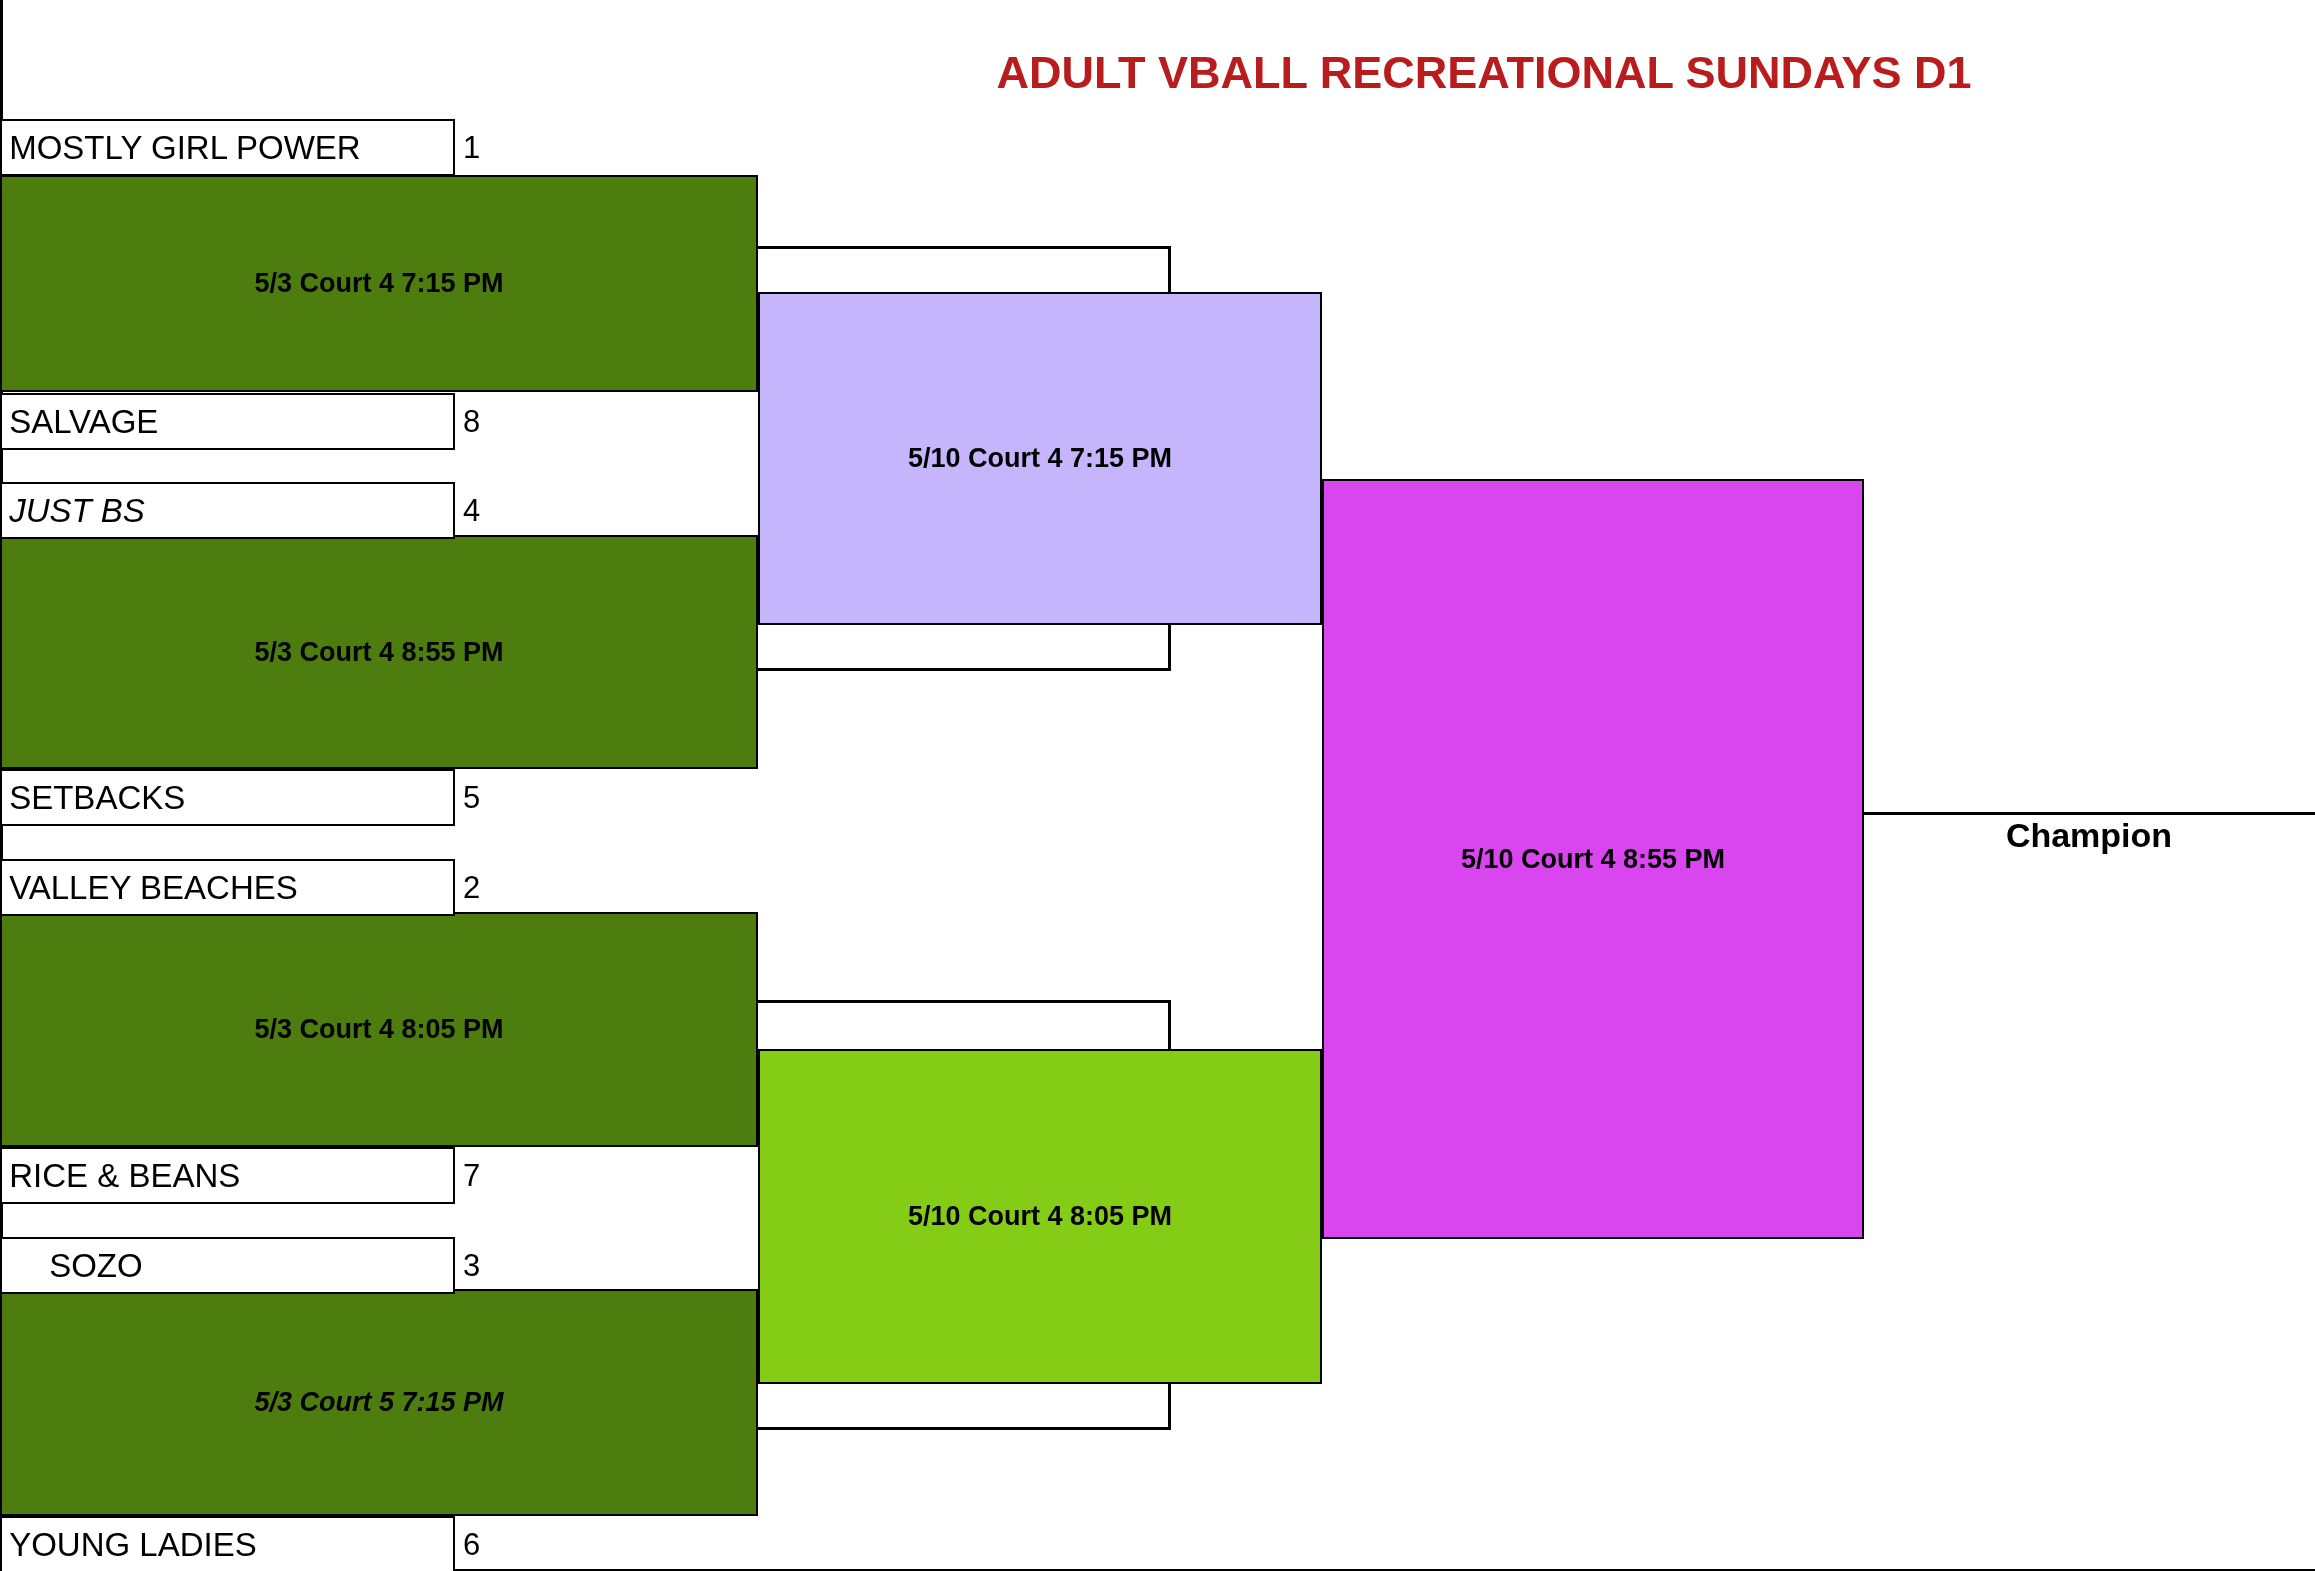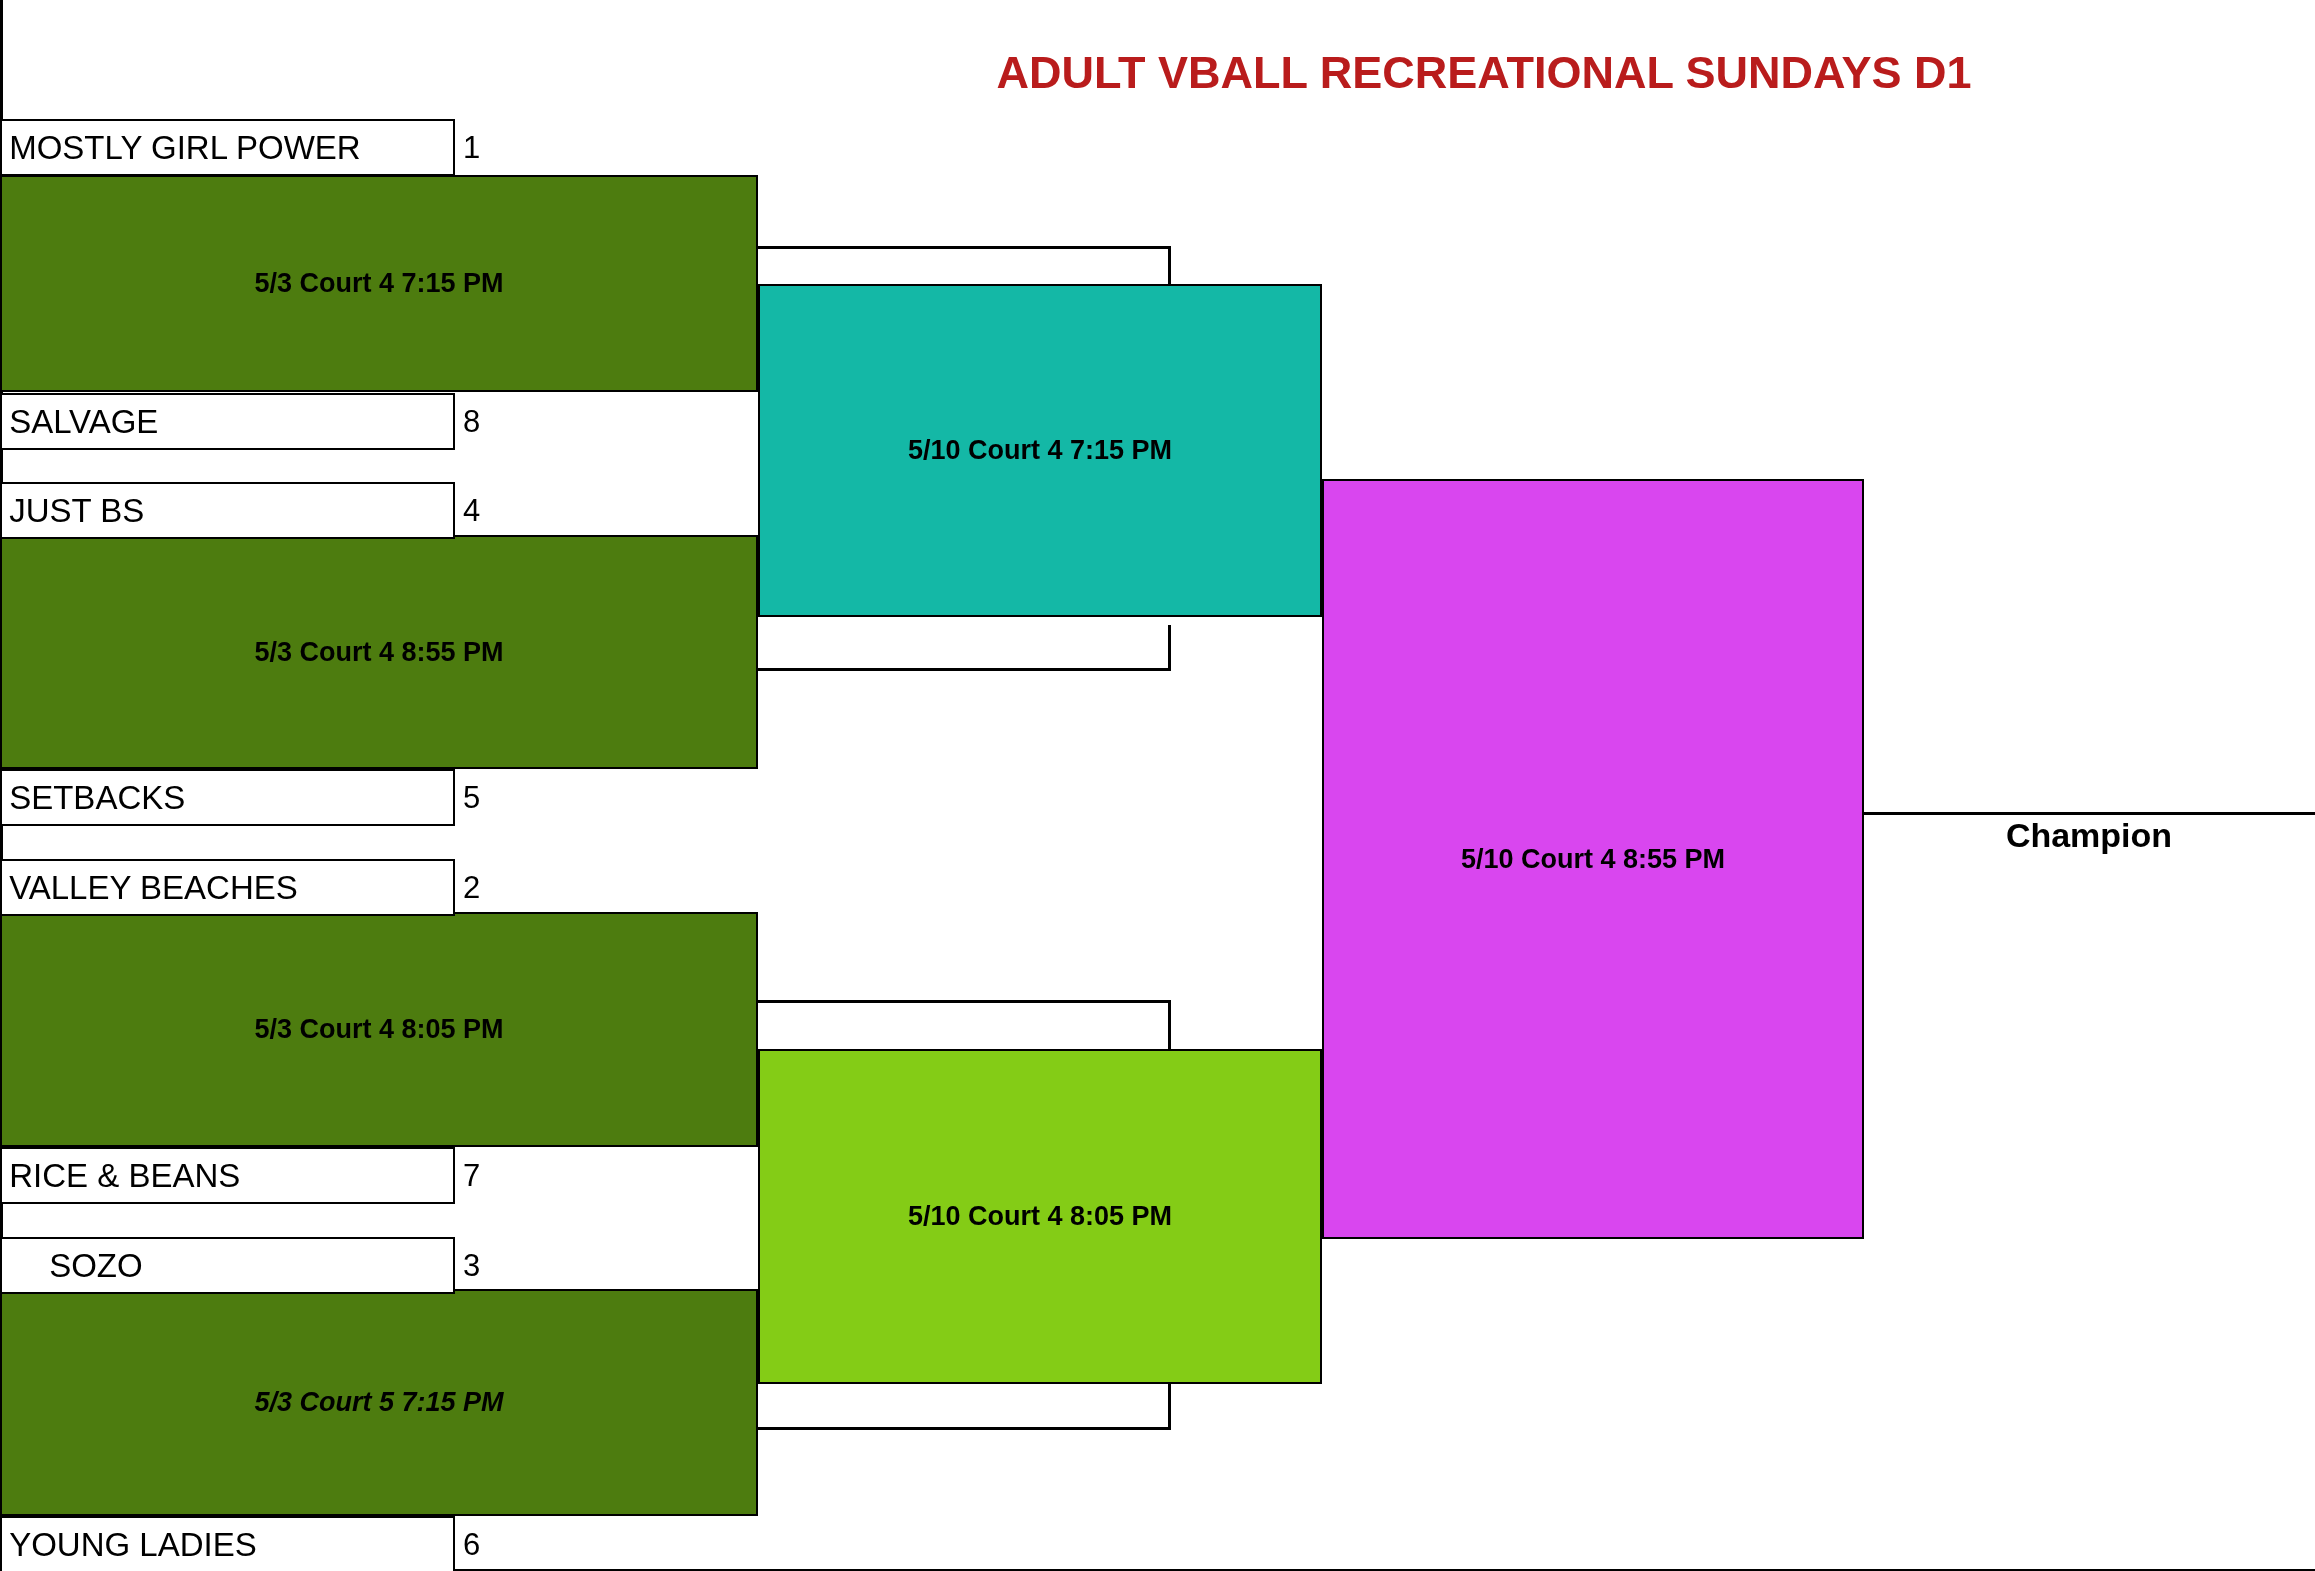--- a/index.html
+++ b/index.html
@@ -107,21 +107,21 @@
 
   <div class="abs conn" style="left:758px; top:246px; width:413px; height:2.7px;"></div>
   <div class="abs conn" style="left:1168px; top:246px; width:2.7px; height:49px;"></div>
   <div class="abs conn" style="left:758px; top:668px; width:413px; height:2.7px;"></div>
   <div class="abs conn" style="left:1168px; top:625px; width:2.7px; height:45px;"></div>
   <div class="abs conn" style="left:758px; top:1000px; width:413px; height:2.7px;"></div>
   <div class="abs conn" style="left:1168px; top:1000px; width:2.7px; height:52px;"></div>
   <div class="abs conn" style="left:758px; top:1427px; width:413px; height:2.7px;"></div>
   <div class="abs conn" style="left:1168px; top:1384px; width:2.7px; height:46px;"></div>
 
-  <div class="abs semi-box" style="top: 284px; height: 333px; background: #14b8a6;">
+  <div class="abs semi-box" style="top: 292px; height: 333px; background: #c4b5fd;">
     <span class="match-label">5/10 Court 4 7:15 PM</span>
   </div>
   <div class="abs semi-box" style="top: 1049px; height: 335px; background: #84cc16;">
     <span class="match-label">5/10 Court 4 8:05 PM</span>
   </div>
 
   <div class="abs final-box" style="background: #d946ef;">
     <span class="match-label">5/10 Court 4 8:55 PM</span>
   </div>
 
@@ -131,21 +131,21 @@
   <div class="abs team-box" style="top:119px;">
     <span class="team-name">MOSTLY GIRL POWER</span>
   </div>
   <div class="abs team-seed" style="top:119px;">1</div>
 
   <div class="abs team-box" style="top:393px;">
     <span class="team-name">SALVAGE</span>
   </div>
   <div class="abs team-seed" style="top:393px;">8</div>
 
-  <div class="abs team-box" style="top:482px;">
+  <div class="abs team-box" style="top:482px;font-style:italic;">
     <span class="team-name">JUST BS</span>
   </div>
   <div class="abs team-seed" style="top:482px;">4</div>
 
   <div class="abs team-box" style="top:769px;">
     <span class="team-name">SETBACKS</span>
   </div>
   <div class="abs team-seed" style="top:769px;">5</div>
 
   <div class="abs team-box" style="top:859px;">

